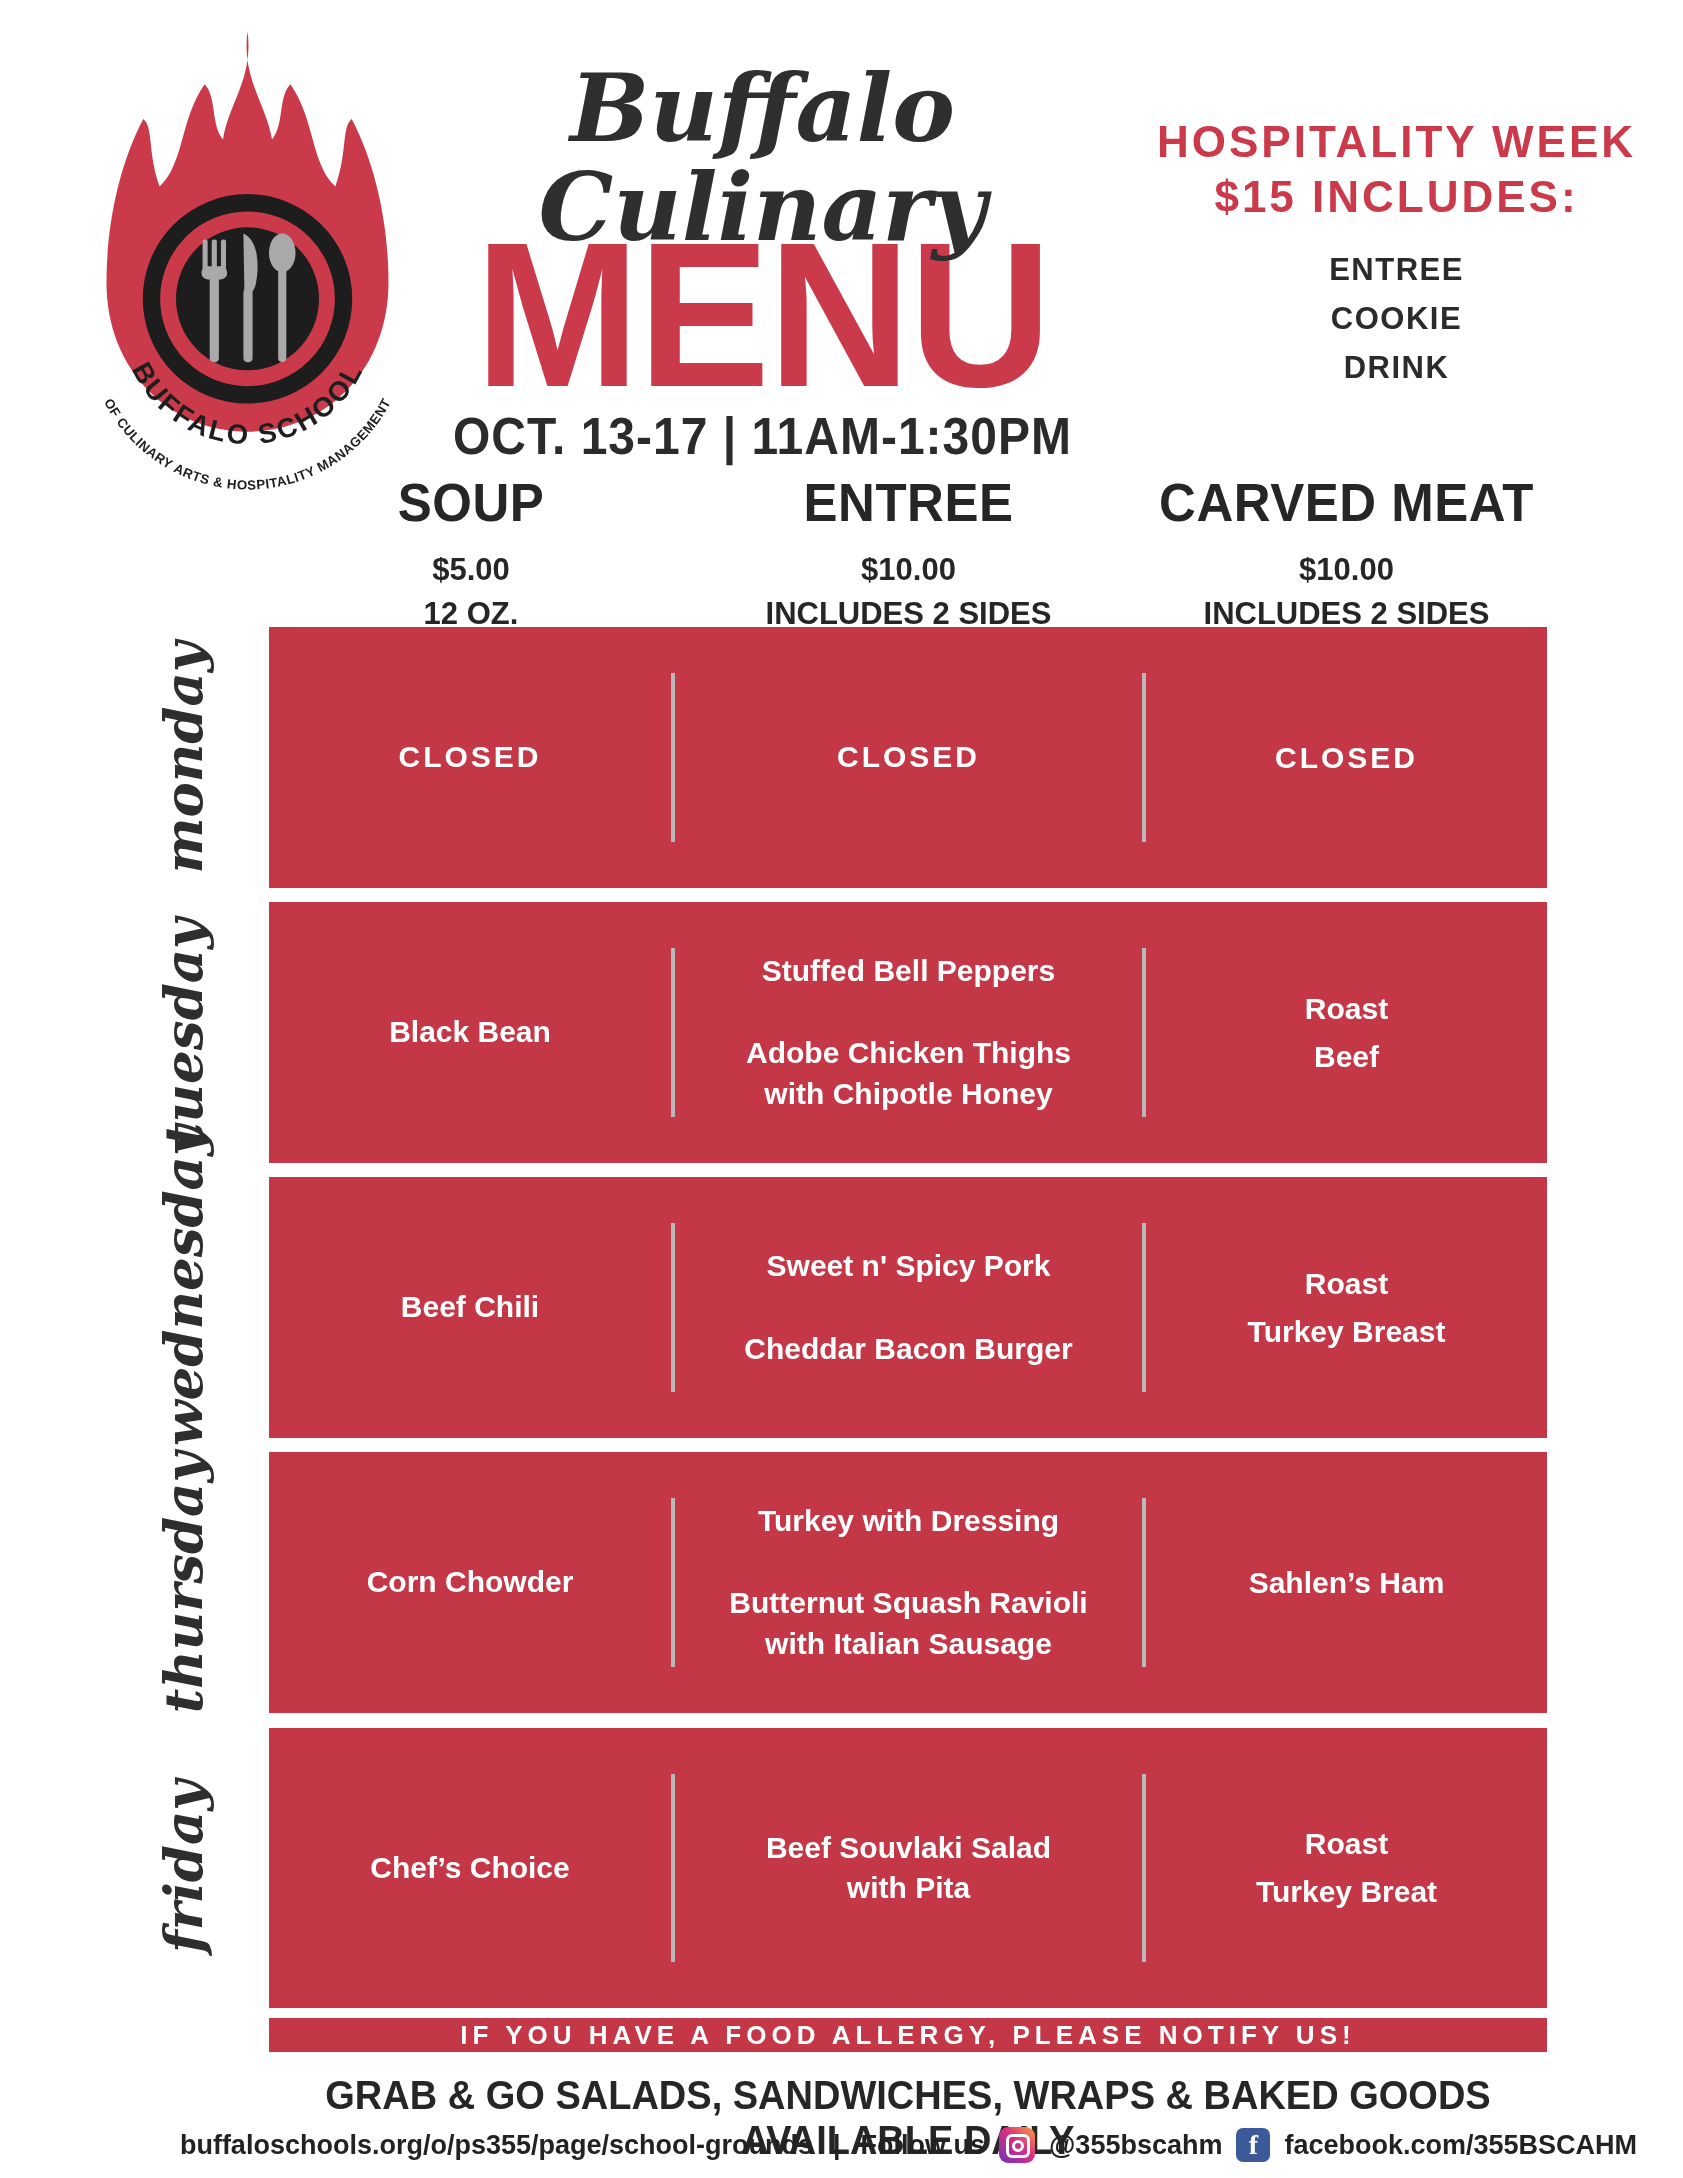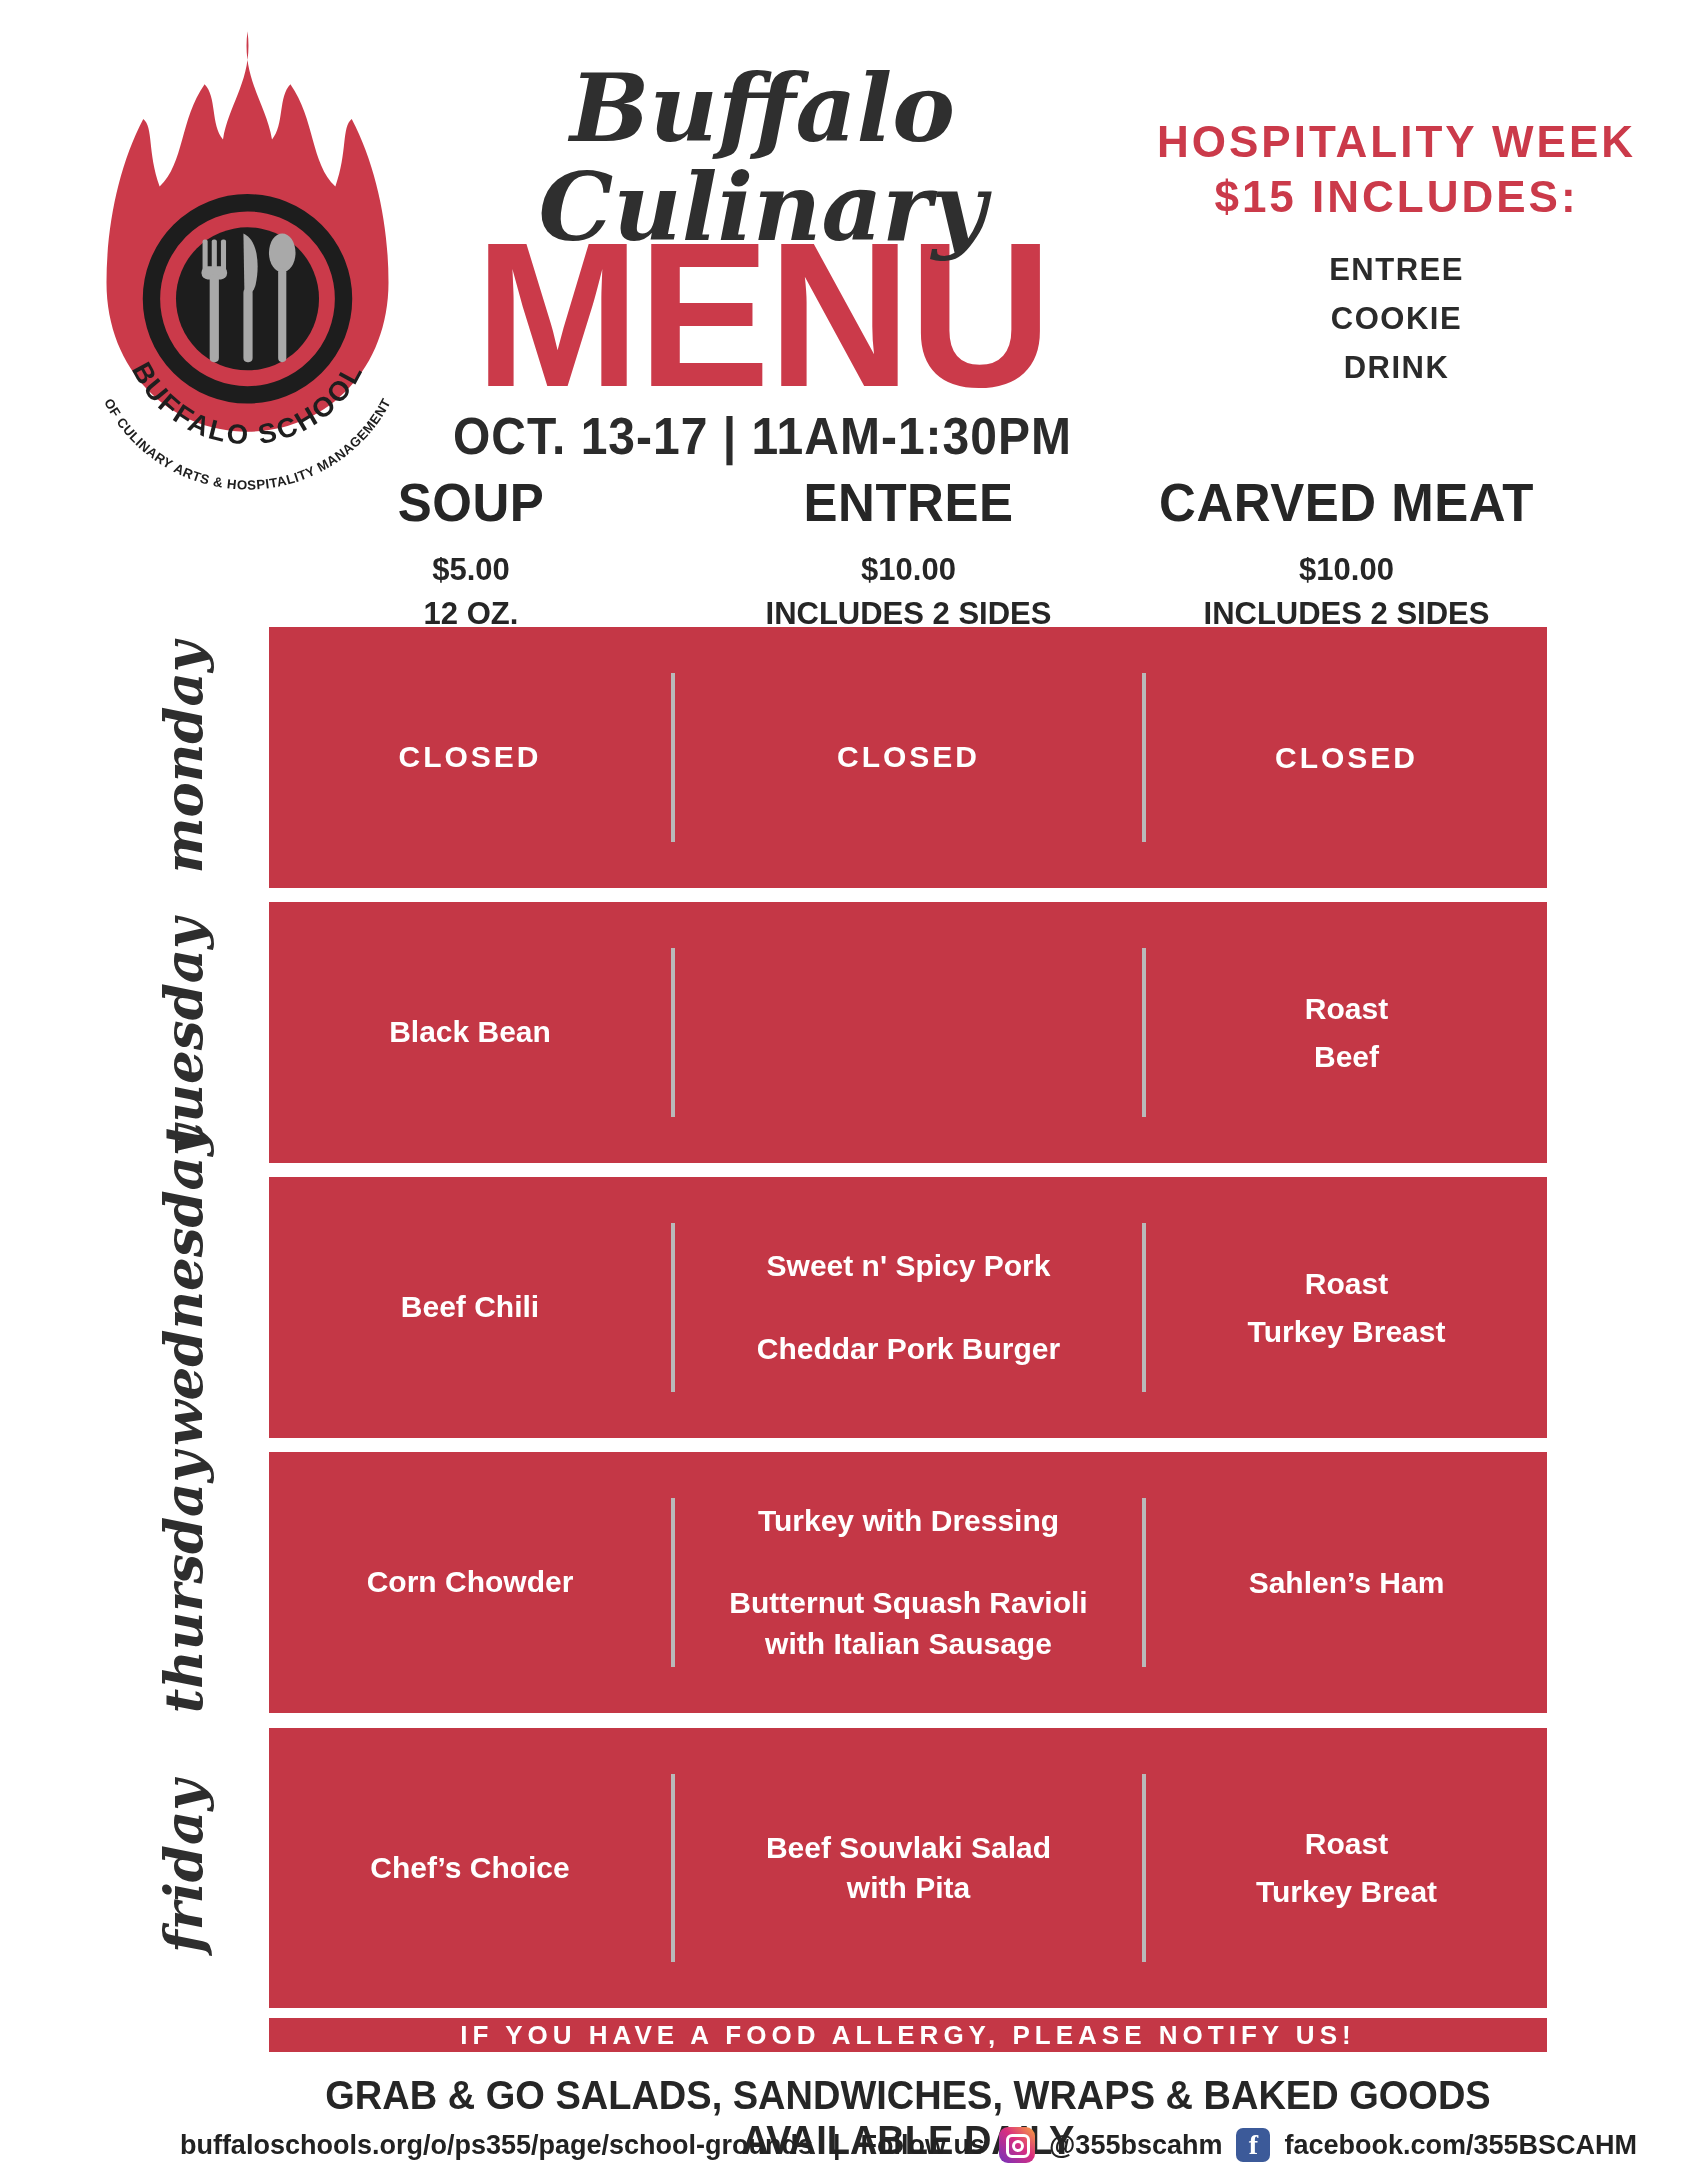--- a/index.html
+++ b/index.html
@@ -165,36 +165,41 @@
       <div class="item closed">CLOSED</div>
     </div>
   </div>
   <div class="day-label" style="top:728px;">monday</div>
 
   <div class="day-row" style="top:902px;height:261px;">
     <div class="cell c1">
       <div class="item">Black Bean</div>
     </div>
     <div class="sep sep-1"></div>
+    <div class="cell c2 cell-gap">
+      <div class="item">Stuffed Bell Peppers</div>
+      <div class="item">Adobe Chicken Thighs
+with Chipotle Honey</div>
+    </div>
     <div class="sep sep-2"></div>
     <div class="cell c3">
       <div class="item">Roast
 Beef</div>
     </div>
   </div>
   <div class="day-label" style="top:1003px;">tuesday</div>
 
   <div class="day-row" style="top:1177px;height:261px;">
     <div class="cell c1">
       <div class="item">Beef Chili</div>
     </div>
     <div class="sep sep-1"></div>
     <div class="cell c2 cell-gap">
       <div class="item">Sweet n' Spicy Pork</div>
-      <div class="item">Cheddar Pork Burger</div>
+      <div class="item">Cheddar Bacon Burger</div>
     </div>
     <div class="sep sep-2"></div>
     <div class="cell c3">
       <div class="item">Roast
 Turkey Breast</div>
     </div>
   </div>
   <div class="day-label" style="top:1278px;">wednesday</div>
 
   <div class="day-row" style="top:1452px;height:261px;">

